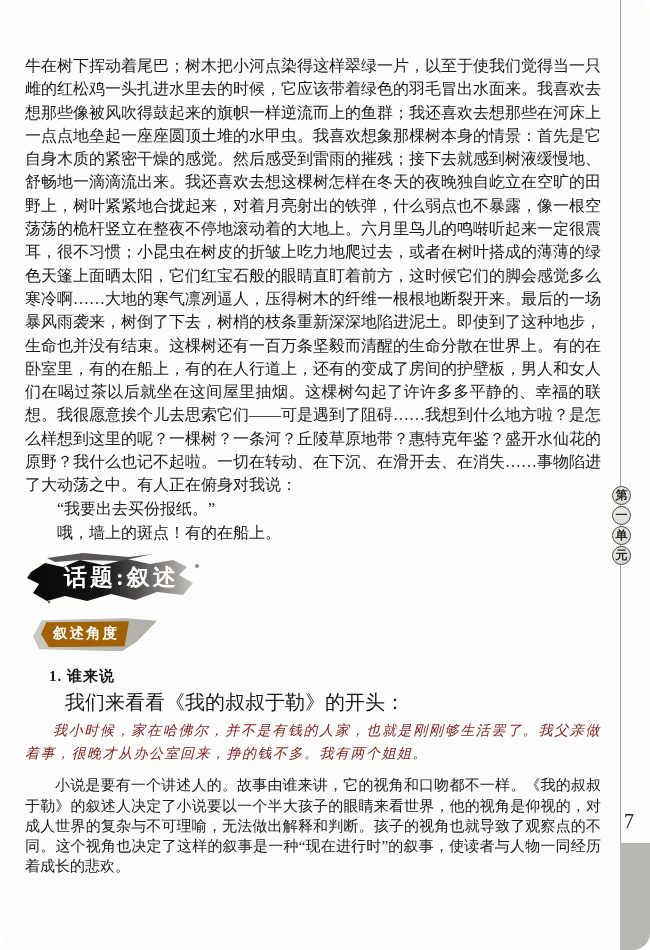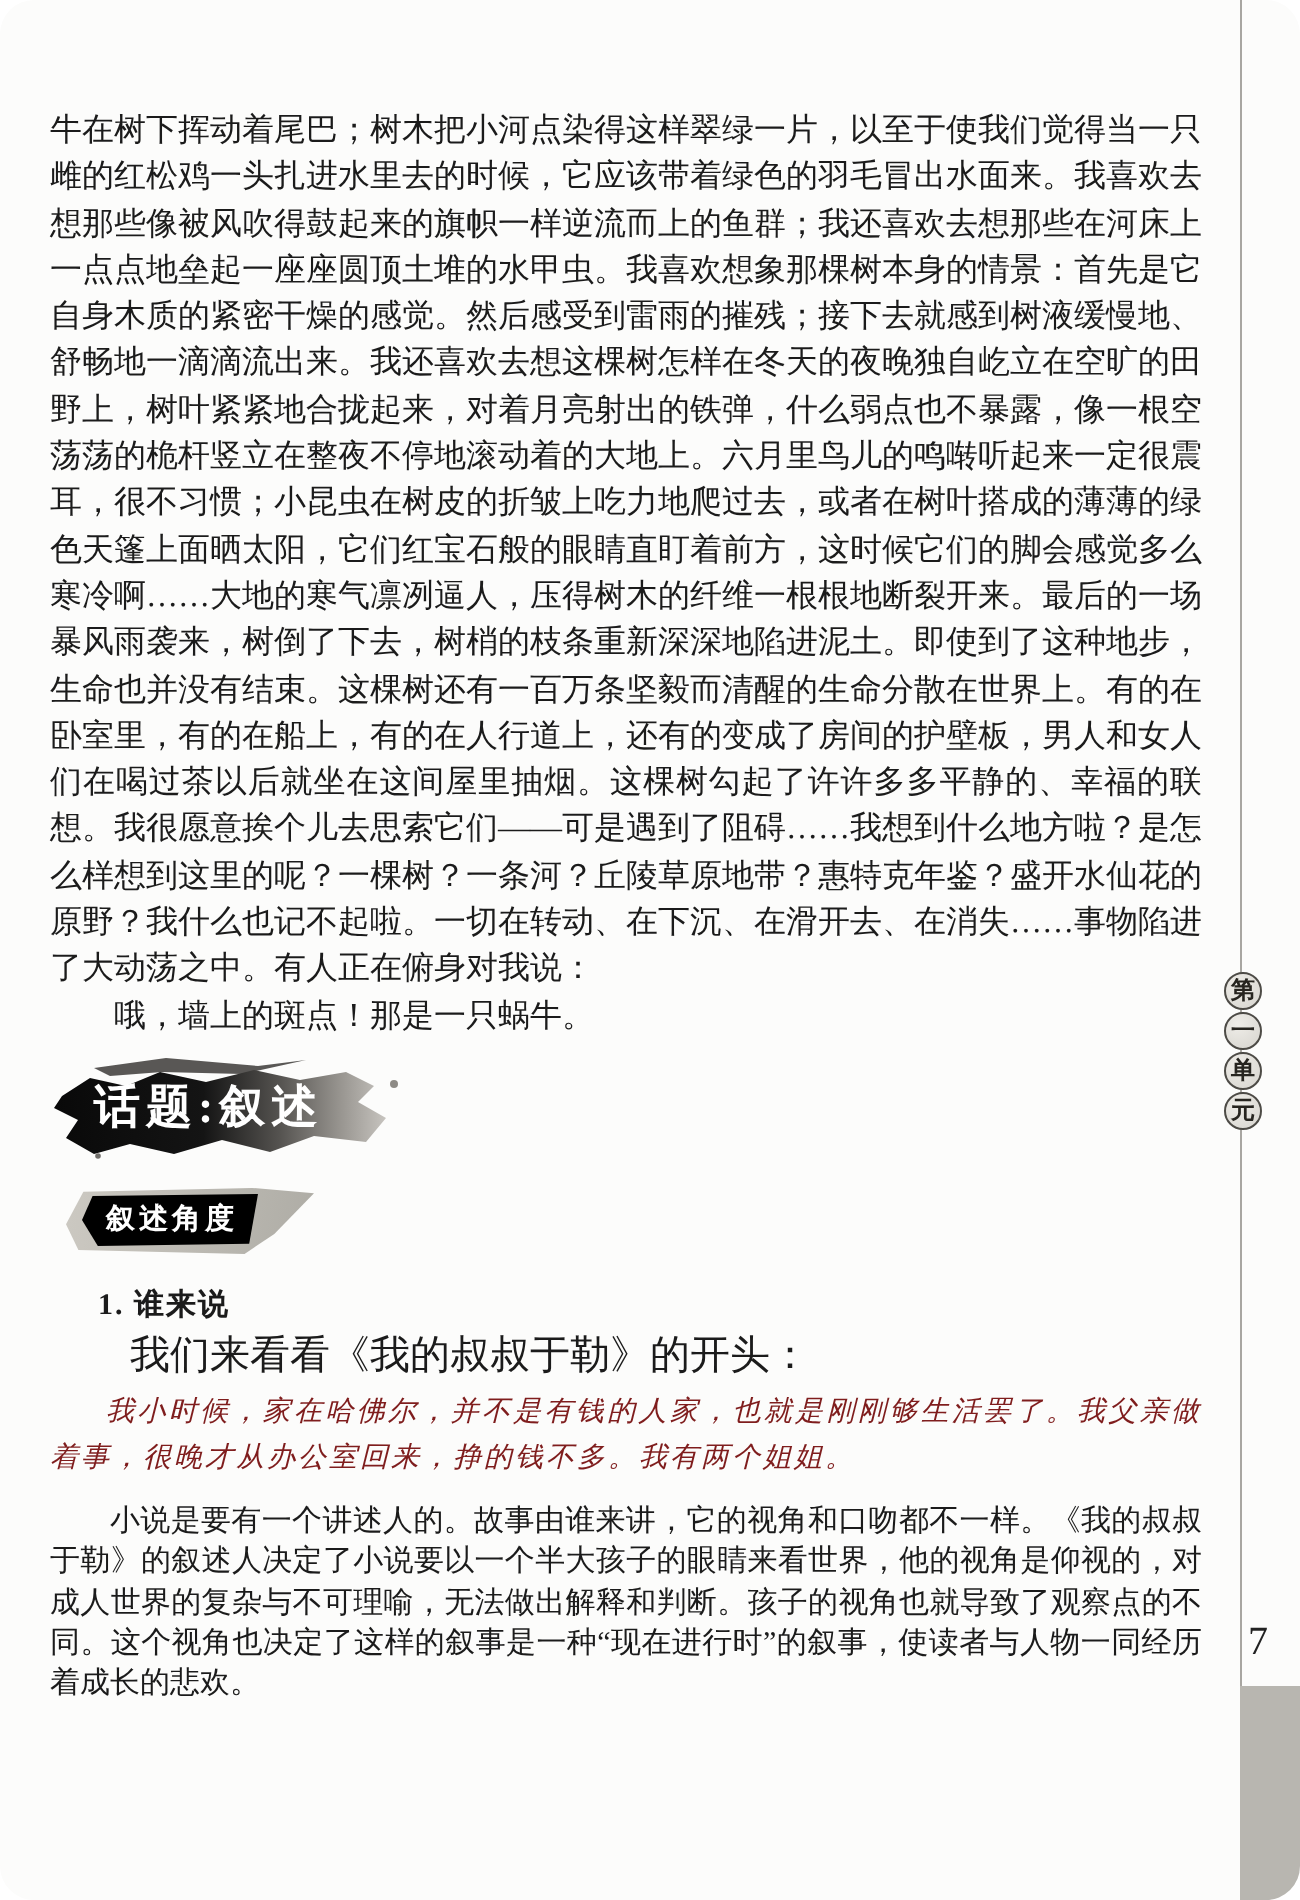--- a/index.html
+++ b/index.html
@@ -32,21 +32,21 @@
   }
   
   .brush-header {
     position:relative;
     margin-top:7px;
     width:180px; height:52px;
   }
   .brush-header svg { position:absolute; left:0; top:0; }
   .brush-text {
     position:absolute;
-    left:22px; top:10px;
+    left:39px; top:10px;
     font-size:23px;
     font-weight:bold;
     color:#ffffff;
     letter-spacing:3px;
     white-space:nowrap;
   }
   
   .sub-tag {
     position:relative;
     display:inline-block;
@@ -55,21 +55,21 @@
   }
   .sub-tag .tag-gray {
     position:absolute;
     top:-3px; bottom:-4px; left:-8px; right:-28px;
     background:linear-gradient(100deg,#ccc9c2,#aeaca5);
     clip-path:polygon(0 55%, 7% 6%, 75% 0, 100% 8%, 84% 70%, 72% 100%, 5% 94%);
   }
   .sub-tag .tag-black {
     position:relative;
     display:inline-block;
-    background:#000000;
+    background:#a16207;
     color:#fff;
     font-weight:bold;
     font-size:14.5px;
     letter-spacing:2px;
     padding:3px 10px 4px 12px;
     clip-path:polygon(0 50%, 6% 4%, 100% 0, 95% 96%, 9% 100%);
   }
   .item-title {
     margin:20px 0 0 24px;
     font-size:15px;
@@ -140,21 +140,22 @@
 </style>
 </head>
 <body>
 
 <div class="page">
 
   <main class="content">
 
     <p class="body-text">牛在树下挥动着尾巴；树木把小河点染得这样翠绿一片，以至于使我们觉得当一只雌的红松鸡一头扎进水里去的时候，它应该带着绿色的羽毛冒出水面来。我喜欢去想那些像被风吹得鼓起来的旗帜一样逆流而上的鱼群；我还喜欢去想那些在河床上一点点地垒起一座座圆顶土堆的水甲虫。我喜欢想象那棵树本身的情景：首先是它自身木质的紧密干燥的感觉。然后感受到雷雨的摧残；接下去就感到树液缓慢地、舒畅地一滴滴流出来。我还喜欢去想这棵树怎样在冬天的夜晚独自屹立在空旷的田野上，树叶紧紧地合拢起来，对着月亮射出的铁弹，什么弱点也不暴露，像一根空荡荡的桅杆竖立在整夜不停地滚动着的大地上。六月里鸟儿的鸣啭听起来一定很震耳，很不习惯；小昆虫在树皮的折皱上吃力地爬过去，或者在树叶搭成的薄薄的绿色天篷上面晒太阳，它们红宝石般的眼睛直盯着前方，这时候它们的脚会感觉多么寒冷啊……大地的寒气凛冽逼人，压得树木的纤维一根根地断裂开来。最后的一场暴风雨袭来，树倒了下去，树梢的枝条重新深深地陷进泥土。即使到了这种地步，生命也并没有结束。这棵树还有一百万条坚毅而清醒的生命分散在世界上。有的在卧室里，有的在船上，有的在人行道上，还有的变成了房间的护壁板，男人和女人们在喝过茶以后就坐在这间屋里抽烟。这棵树勾起了许许多多平静的、幸福的联想。我很愿意挨个儿去思索它们——可是遇到了阻碍……我想到什么地方啦？是怎么样想到这里的呢？一棵树？一条河？丘陵草原地带？惠特克年鉴？盛开水仙花的原野？我什么也记不起啦。一切在转动、在下沉、在滑开去、在消失……事物陷进了大动荡之中。有人正在俯身对我说：</p>
 
-    <p class="dlg">哦，墙上的斑点！那是一只蜗牛。</p>
+    <p class="dlg">“我要出去买份报纸。”</p>
+    <p class="dlg">哦，墙上的斑点！有的在船上。</p>
 
     <div class="brush-header">
       <svg width="180" height="52" viewBox="0 0 180 52">
         <defs>
           <linearGradient id="inkfade" x1="0" y1="0" x2="1" y2="0">
             <stop offset="0" stop-color="#090909"></stop>
             <stop offset="0.45" stop-color="#141414"></stop>
             <stop offset="0.68" stop-color="#555350"></stop>
             <stop offset="0.86" stop-color="#97948f"></stop>
             <stop offset="1" stop-color="#c7c4bf"></stop>

